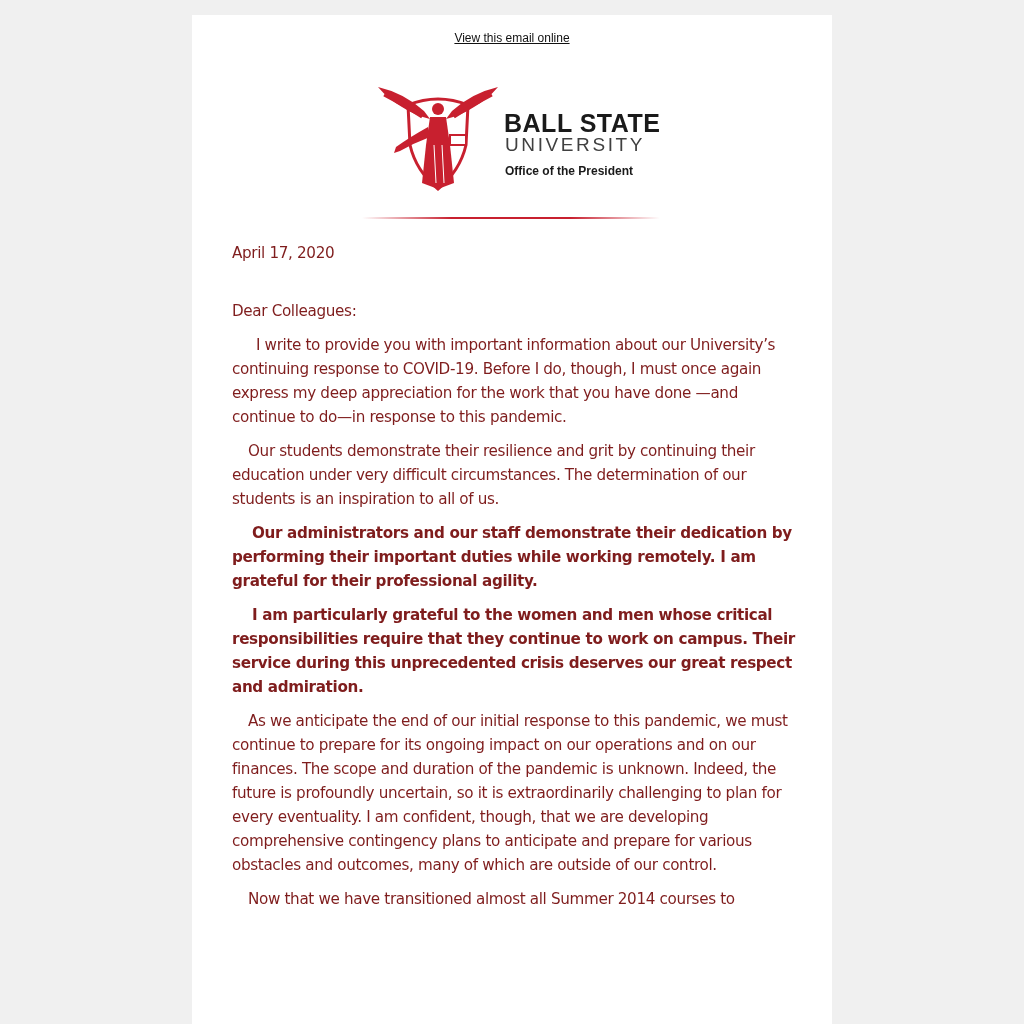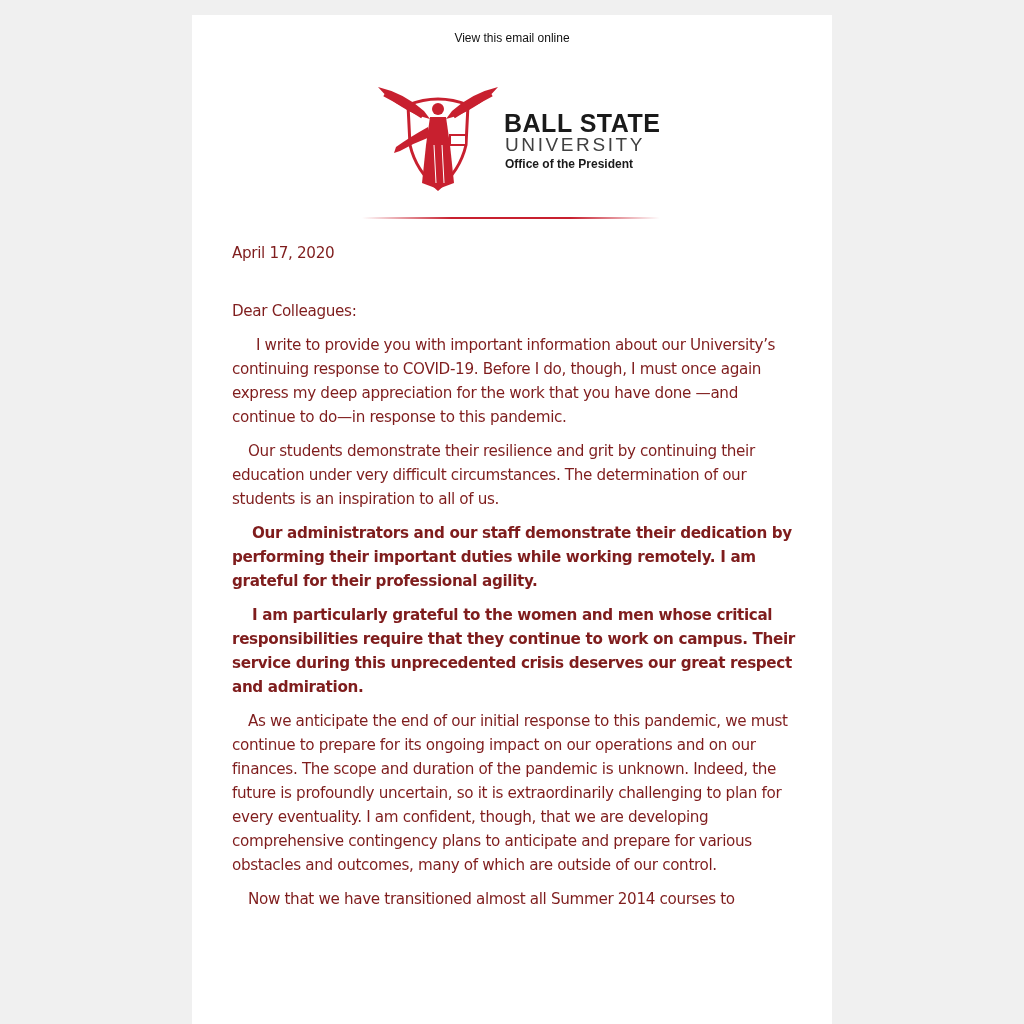--- a/index.html
+++ b/index.html
@@ -21,41 +21,41 @@
   .view-online {
     position: absolute;
     top: 16px;
     left: 0;
     width: 640px;
     text-align: center;
     font-family: "Liberation Sans", sans-serif;
     font-size: 12px;
     color: #111;
   }
-  .view-online a { color: #111; cursor: pointer; }
+  .view-online a { color: #111; text-decoration: underline; cursor: pointer; }
   .logo {
     position: absolute;
     left: 182px;
     top: 70px;
     width: 280px;
     height: 110px;
   }
   .logo-mark { position: absolute; left: 0; top: 0; width: 128px; height: 110px; }
   .logo-line1 {
     position: absolute; left: 130px; top: 24px;
     font-family: "Liberation Sans", sans-serif; font-weight: bold;
     font-size: 25px; color: #1a1a1a; letter-spacing: 0.5px; white-space: nowrap;
   }
   .logo-line2 {
     position: absolute; left: 131px; top: 49px;
     font-family: "Liberation Sans", sans-serif;
     font-size: 19px; color: #404040; letter-spacing: 2.6px; white-space: nowrap;
   }
   .logo-line3 {
-    position: absolute; left: 131px; top: 72px;
+    position: absolute; left: 131px; top: 79px;
     font-family: "Liberation Sans", sans-serif; font-weight: bold;
     font-size: 12px; color: #1a1a1a; white-space: nowrap;
   }
   .divider {
     position: absolute;
     left: 170px;
     top: 202px;
     width: 298px;
     height: 2px;
     background: linear-gradient(to right, rgba(200,30,45,0) 0%, #c8202f 30%, #c8202f 70%, rgba(200,30,45,0) 100%);

